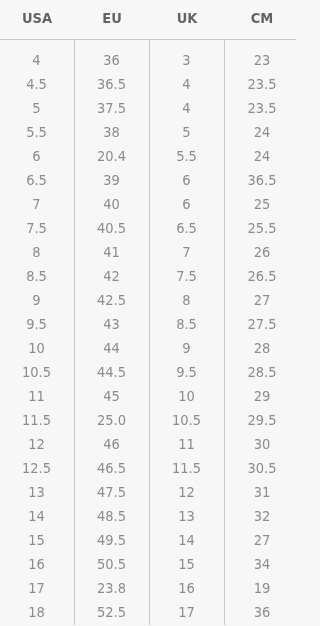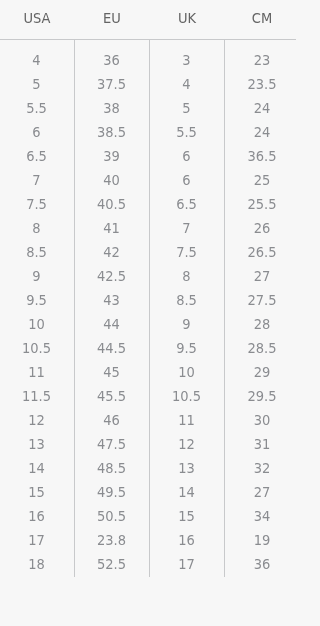--- a/index.html
+++ b/index.html
@@ -28,21 +28,21 @@
     table-layout: fixed;
     width: 300px;
   }
   .size-table col { width: 75px; }
 
   .size-table thead th {
     box-sizing: border-box;
     width: 75px;
     height: 40px;
     font-size: 14.5px;
-    font-weight: 400;
+    font-weight: 700;
     color: var(--header-text);
     text-align: center;
     vertical-align: top;
     padding: 10px 1px 0 0;
     border: 0;
     border-bottom: 1px solid var(--header-rule);
     white-space: nowrap;
   }
 
   .size-table tbody td {
@@ -93,34 +93,40 @@
       </tr>
   </thead>
   <tbody>
       <tr>
         <td>4</td>
         <td>36</td>
         <td>3</td>
         <td class="last-col">23</td>
       </tr>
       <tr>
+        <td>4.5</td>
+        <td>36.5</td>
+        <td>4</td>
+        <td class="last-col">23.5</td>
+      </tr>
+      <tr>
         <td>5</td>
         <td>37.5</td>
         <td>4</td>
         <td class="last-col">23.5</td>
       </tr>
       <tr>
         <td>5.5</td>
         <td>38</td>
         <td>5</td>
         <td class="last-col">24</td>
       </tr>
       <tr>
         <td>6</td>
-        <td>38.5</td>
+        <td>20.4</td>
         <td>5.5</td>
         <td class="last-col">24</td>
       </tr>
       <tr>
         <td>6.5</td>
         <td>39</td>
         <td>6</td>
         <td class="last-col">36.5</td>
       </tr>
       <tr>
@@ -172,31 +178,37 @@
         <td class="last-col">28.5</td>
       </tr>
       <tr>
         <td>11</td>
         <td>45</td>
         <td>10</td>
         <td class="last-col">29</td>
       </tr>
       <tr>
         <td>11.5</td>
-        <td>45.5</td>
+        <td>25.0</td>
         <td>10.5</td>
         <td class="last-col">29.5</td>
       </tr>
       <tr>
         <td>12</td>
         <td>46</td>
         <td>11</td>
         <td class="last-col">30</td>
       </tr>
       <tr>
+        <td>12.5</td>
+        <td>46.5</td>
+        <td>11.5</td>
+        <td class="last-col">30.5</td>
+      </tr>
+      <tr>
         <td>13</td>
         <td>47.5</td>
         <td>12</td>
         <td class="last-col">31</td>
       </tr>
       <tr>
         <td>14</td>
         <td>48.5</td>
         <td>13</td>
         <td class="last-col">32</td>

